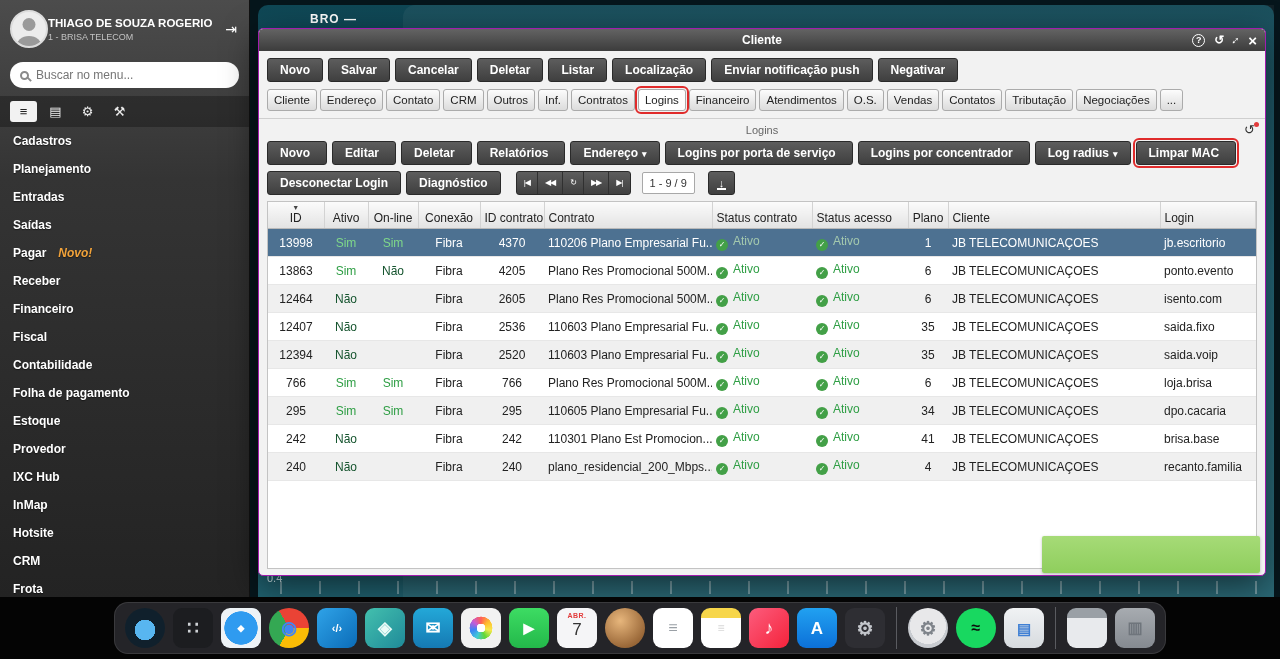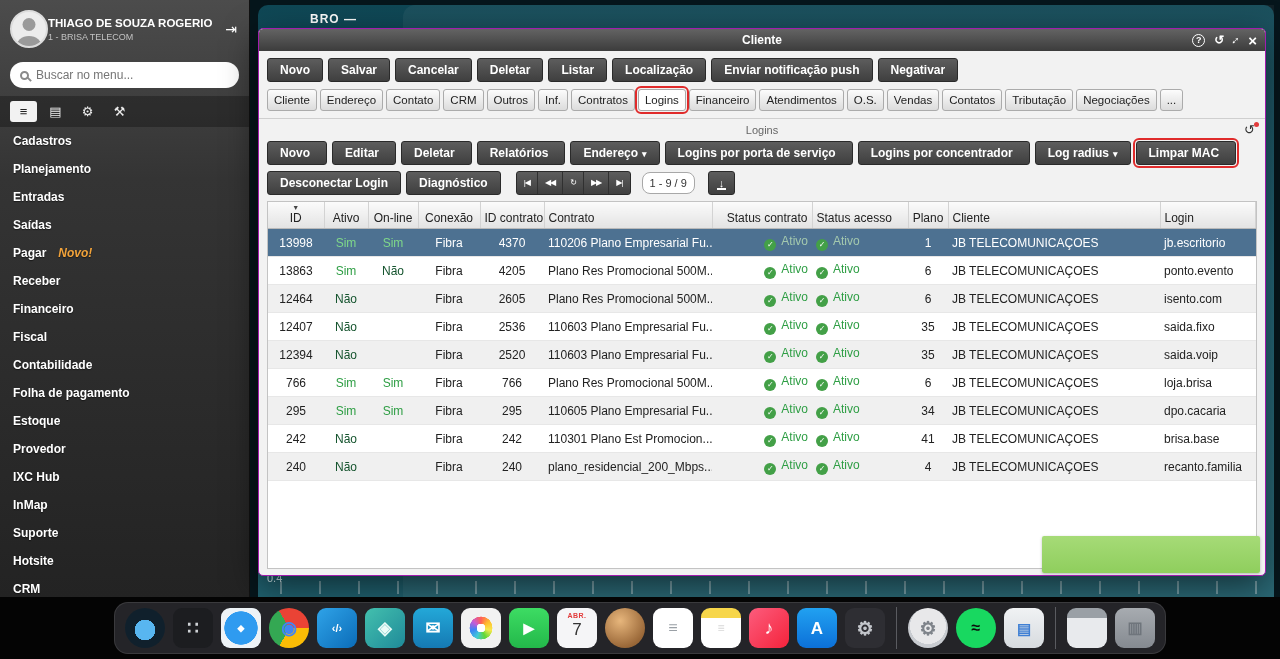--- a/index.html
+++ b/index.html
@@ -66,21 +66,21 @@
 
   .section-bar { position:relative; text-align:center; color:#666; font-size:11px; padding:5px 0 1px; }
   .reset { position:absolute; right:10px; top:3px; color:#333; font-size:13px; }
   .rdot { position:absolute; width:5px; height:5px; background:#e23b3b; border-radius:50%; top:0; right:-4px; }
 
   .actions { display:flex; gap:5px; padding:4px 8px 2px; }
   .actions2 { display:flex; gap:5px; padding:4px 8px 2px; align-items:center; }
   .pager { display:flex; background:linear-gradient(#5d5d5d,#3f3f3f); border:1px solid #2a2a2a; border-radius:3px; margin-left:10px; overflow:hidden; }
   .pbtn { color:#fff; font-size:8px; padding:6px 7px; border-right:1px solid #303030; letter-spacing:-1px; line-height:10px; }
   .pager span.pbtn:last-of-type { border-right:0; }
-  .counter { background:#fff; border:1px solid #a8a8a8; font-size:11px; color:#333; padding:4px 7px; margin-left:6px; border-radius:8px; white-space:nowrap; }
+  .counter { background:#fff; border:1px solid #a8a8a8; font-size:11px; color:#333; padding:4px 7px; margin-left:6px; border-radius:2px; white-space:nowrap; }
   .dlbtn { margin-left:8px; padding:4px 8px; }
   .dlg { display:inline-block; border-bottom:2px solid #fff; line-height:10px; font-size:11px; padding:0 2px; }
 
   .grid { margin:4px 8px 6px; background:#fff; border:1px solid #c3c3c3; flex:1; overflow:hidden; }
   table { border-collapse:collapse; width:100%; table-layout:fixed; font-size:12px; }
   th { background:linear-gradient(#fbfbfb,#e3e3e3); border-right:1px solid #d3d3d3; border-bottom:1px solid #b9b9b9;
        padding:3px 4px; font-weight:normal; color:#222; text-align:left; vertical-align:bottom; white-space:nowrap; }
   .sortmark { display:block; font-size:7px; line-height:6px; color:#444; text-align:center; }
   td { padding:5px 4px; border-bottom:1px solid #e7e7e7; color:#222; white-space:nowrap; overflow:hidden; }
   tbody tr:nth-child(odd) td { background:#f0f0f0; }
@@ -91,21 +91,21 @@
          font-size:8px; line-height:12px; text-align:center; margin-right:5px; vertical-align:-2px; }
   .dot::after { content:"✓"; }
   .ok { color:#2e9e44; }
   tbody tr.selected .ok { color:#a4c9ae; }
   .c0 { width:56px; text-align:center; }
   .c1 { width:44px; text-align:center; }
   .c2 { width:50px; text-align:center; }
   .c3 { width:62px; text-align:center; }
   .c4 { width:64px; text-align:center; }
   .c5 { width:168px;margin-left:42px; }
-  .c6 { width:100px;text-align:right; }
+  .c6 { width:100px; }
   .c7 { width:96px; }
   .c8 { width:40px; text-align:center; }
   .c9 { width:212px; }
   .c10 { }
   .toast { position:absolute; right:5px; bottom:2px; width:218px; height:37px; border-radius:2px;
            background:linear-gradient(180deg,#a6db77,#8fce5d); box-shadow:0 1px 3px rgba(0,0,0,.25); }
 
   
   .dockbar { position:absolute; left:0; bottom:0; width:1280px; height:62px; background:#040404; z-index:20; }
   .dock { position:absolute; left:50%; transform:translateX(-50%); bottom:5px; height:52px;
@@ -159,21 +159,20 @@
       <div class="menu-item"><span>Pagar</span><span class="badge">Novo!</span></div>
       <div class="menu-item"><span>Receber</span><span class="badge"></span></div>
       <div class="menu-item"><span>Financeiro</span><span class="badge"></span></div>
       <div class="menu-item"><span>Fiscal</span><span class="badge"></span></div>
       <div class="menu-item"><span>Contabilidade</span><span class="badge"></span></div>
       <div class="menu-item"><span>Folha de pagamento</span><span class="badge"></span></div>
       <div class="menu-item"><span>Estoque</span><span class="badge"></span></div>
       <div class="menu-item"><span>Provedor</span><span class="badge"></span></div>
       <div class="menu-item"><span>IXC Hub</span><span class="badge"></span></div>
       <div class="menu-item"><span>InMap</span><span class="badge"></span></div>
-      <div class="menu-item"><span>Suporte</span><span class="badge"></span></div>
       <div class="menu-item"><span>Hotsite</span><span class="badge"></span></div>
       <div class="menu-item"><span>CRM</span><span class="badge"></span></div>
       <div class="menu-item"><span>Frota</span><span class="badge"></span></div>
     </div>
 </div>
 
 <div class="main">
   <div class="backdrop">
     <div class="backdrop2"></div>
     <div class="partial-text">BRO —</div>

